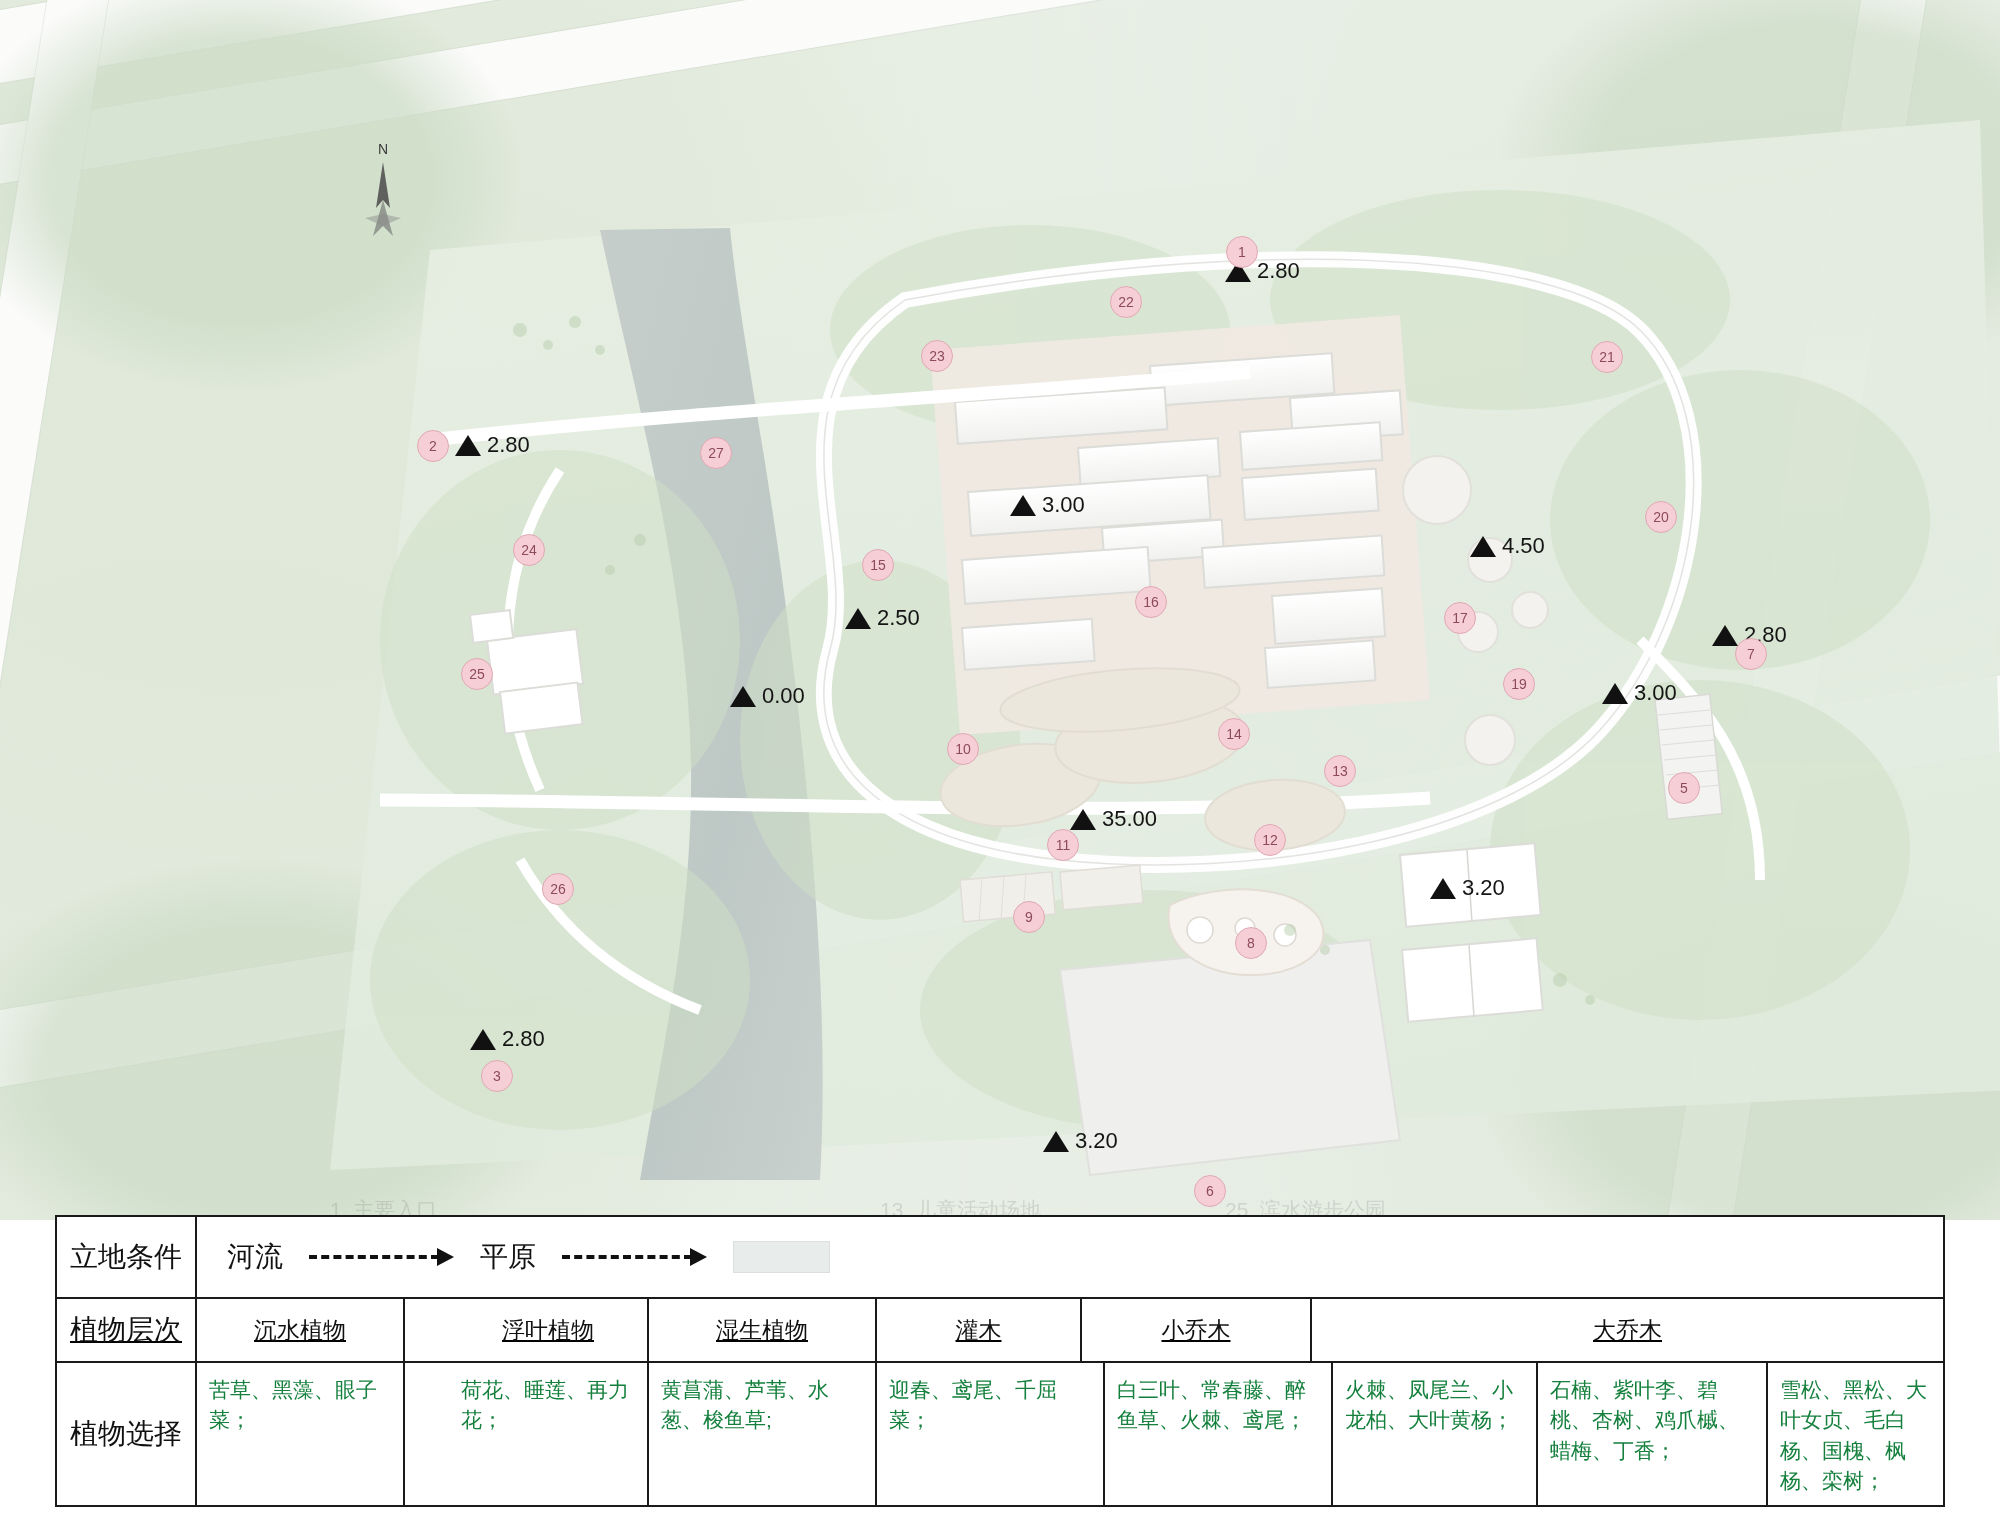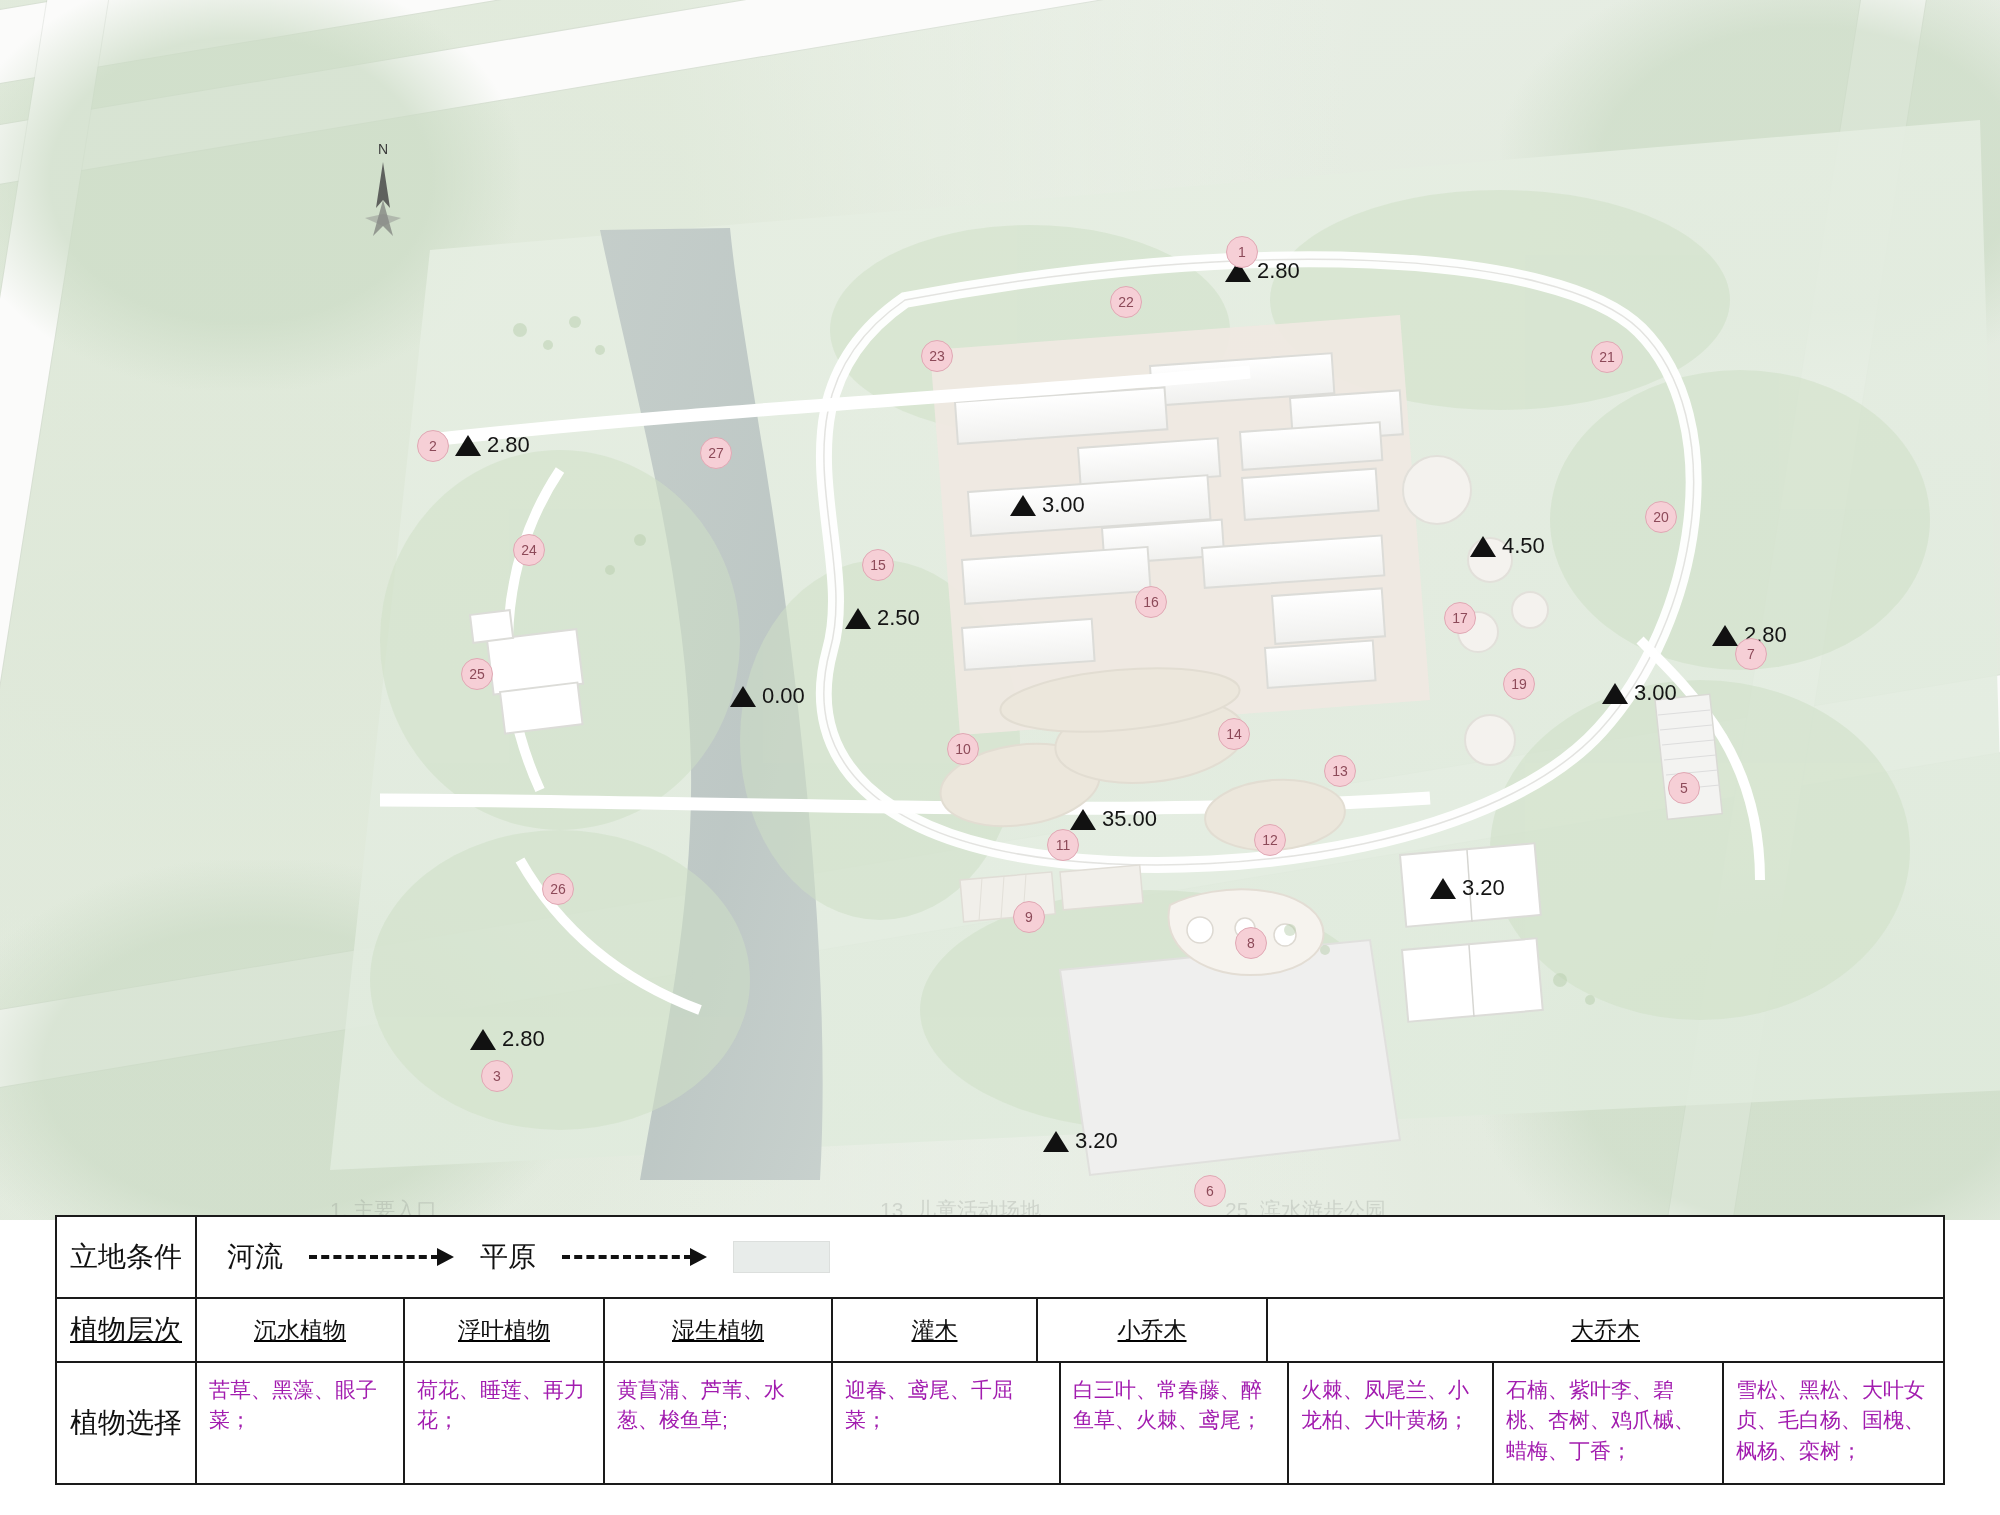--- a/index.html
+++ b/index.html
@@ -168,25 +168,25 @@
     justify-content: center;
     font-size: 23px;
     color: #111;
   }
   
   .body-row { min-height: 120px; }
   .body-cell {
     align-items: flex-start;
     font-size: 21px;
     line-height: 1.45;
-    color: #a21caf;
+    color: #15803d;
     padding-top: 12px;
   }
   .w1 { width: 208px; min-width: 208px; }
-  .w2 { width: 200px; min-width: 200px; }
+  .w2 { width: 200px; min-width: 200px; margin-left: 44px; }
   .w3 { width: 228px; min-width: 228px; }
   .w4 { width: 228px; min-width: 228px; }
   .w5 { width: 228px; min-width: 228px; }
   .w6 { width: 205px; min-width: 205px; }
   .w7 { width: 230px; min-width: 230px; }
   .w8 { flex: 1; }
 
   
   .ghost {
     position: absolute;

